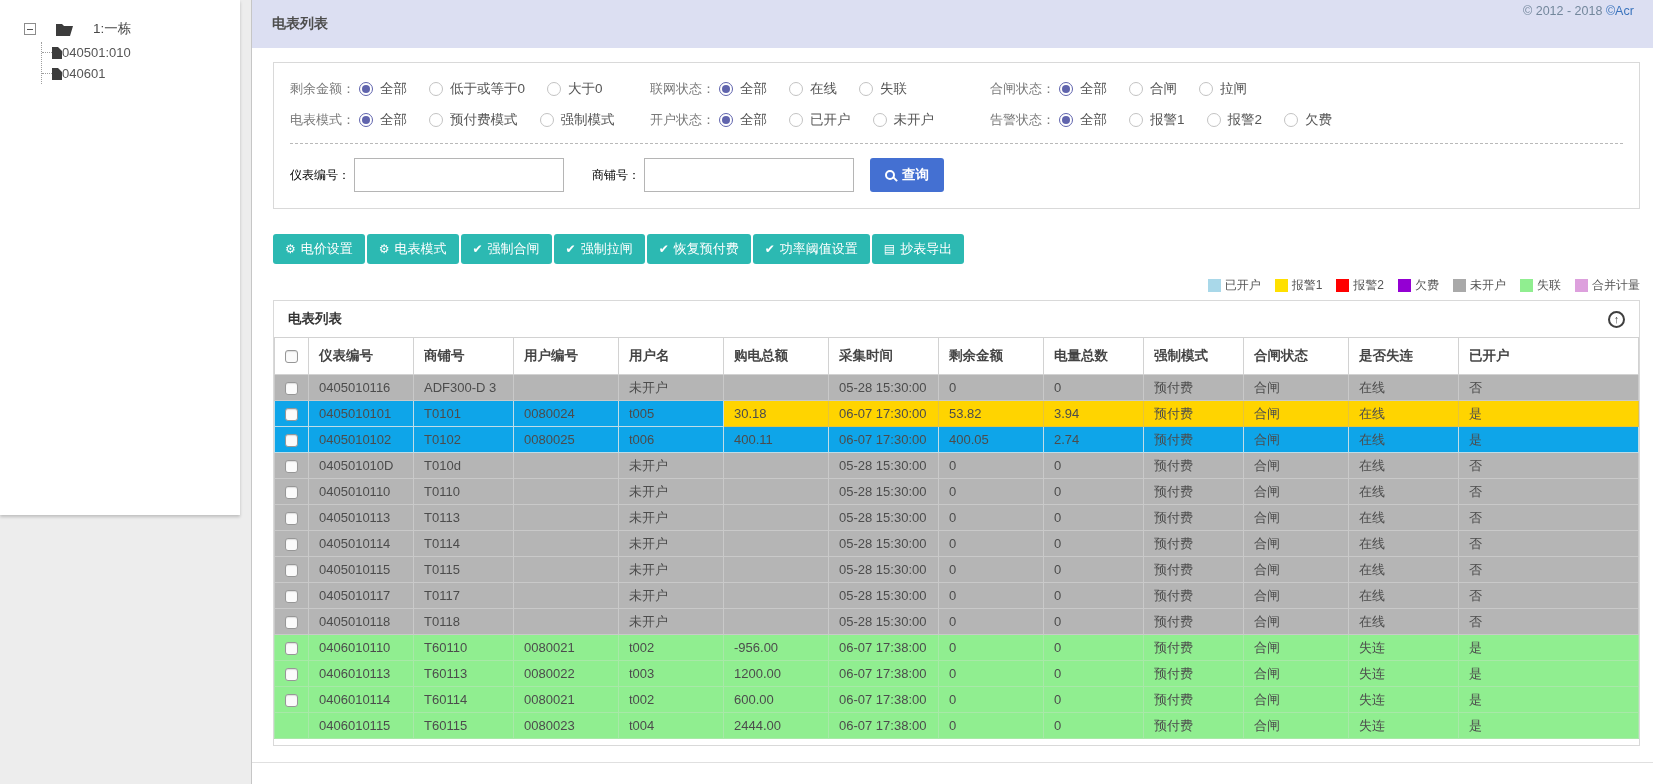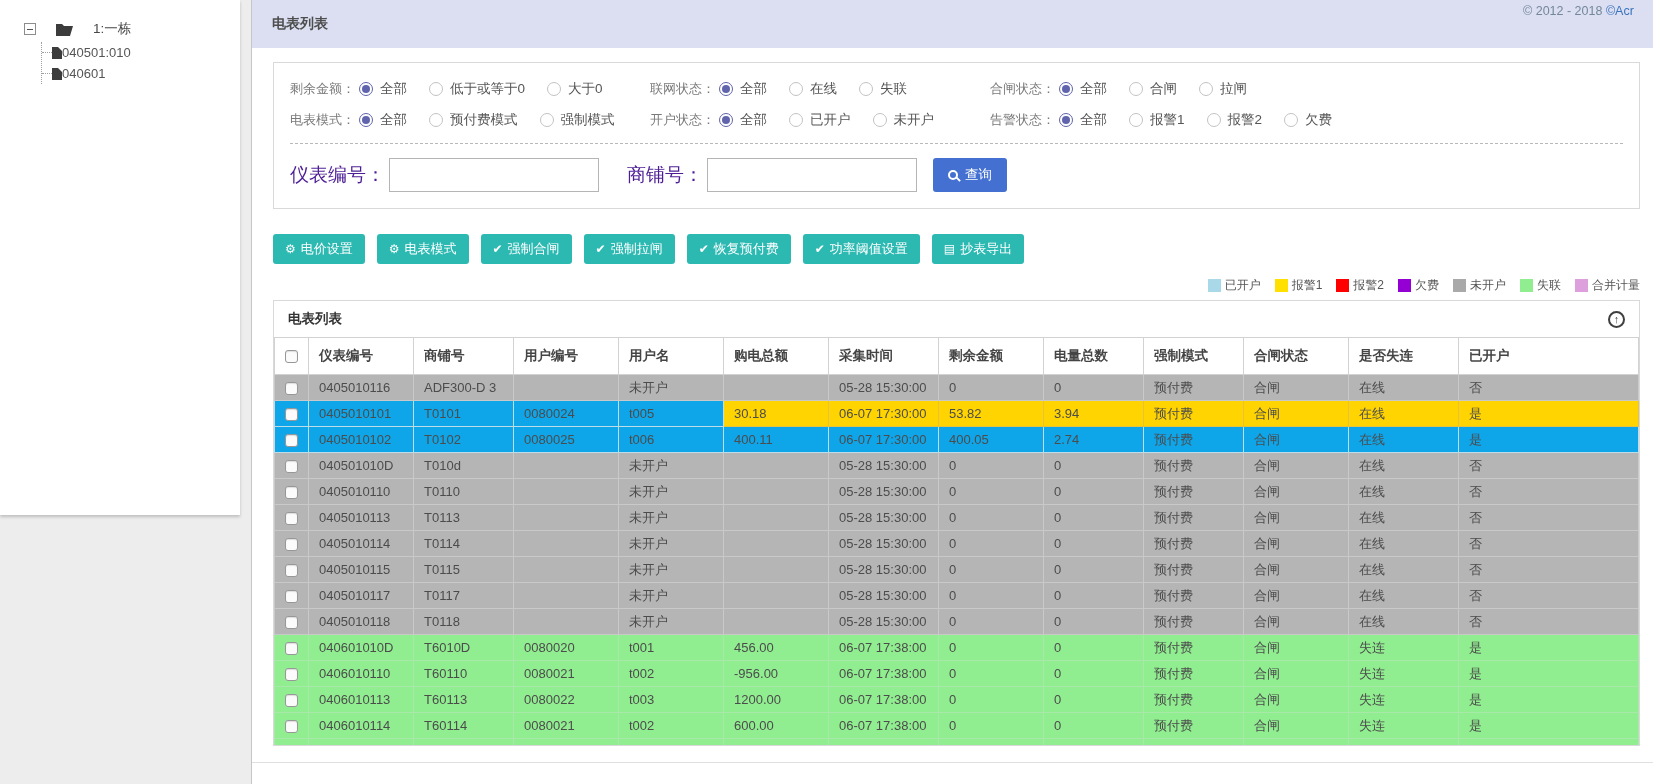--- a/index.html
+++ b/index.html
@@ -31,29 +31,29 @@
   .fgroup { display:flex; align-items:center; height:27px; }
   .flabel { font-size:13px; color:#7a7a7a; margin-right:4px; white-space:nowrap; }
   .fopts { display:flex; align-items:center; gap:22px; }
   .fopt { display:flex; align-items:center; gap:7px; cursor:pointer; }
   .radio { width:14px; height:14px; border:1px solid #c3c3c3; border-radius:50%; background:#fff; display:inline-block; }
   .radio.checked { border-color:#6064ad; }
   .radio.checked::after { content:""; display:block; width:8px; height:8px; margin:2px; border-radius:50%; background:#6064ad; }
   .olabel { font-size:13.5px; color:#555; white-space:nowrap; }
   .dashed-sep { border-top:1px dashed #b9b9b9; margin-top:10px; }
   .search-row { display:flex; align-items:center; margin-top:14px; }
-  .in-label { font-size:19px; color:#4c1d95; margin-right:4px; }
+  .in-label { font-size:12px; color:#000000; margin-right:4px; }
   .text-input { width:210px; height:34px; border:1px solid #b5b5b5; background:#fff; padding:0 8px; font-size:13px; color:#444; outline:none; }
   .gap28 { width:28px; }
-  .query-btn { margin-left:16px; height:34px; padding:0 15px; background:#4470d2; color:#fff; border:none; border-radius:3px; font-size:13.5px; display:flex; align-items:center; gap:7px; cursor:pointer; }
+  .query-btn { margin-left:16px; height:34px; padding:0 15px; background:#4470d2; color:#fff; border:none; border-radius:3px; font-size:13.5px; display:flex; align-items:center; gap:7px; cursor:pointer;font-weight:bold; }
   .mag { width:10px; height:10px; border:2px solid #fff; border-radius:50%; position:relative; display:inline-block; }
   .mag::after { content:""; position:absolute; width:6px; height:2px; background:#fff; transform:rotate(45deg); right:-5px; bottom:-2px; }
 
   
-  .actions-row { display:flex; gap:12px; margin-top:25px;align-items:flex-end; }
+  .actions-row { display:flex; gap:2px; margin-top:25px;align-items:flex-end; }
   .act-btn { height:30px; padding:0 12px; background:#2cb9b2; color:#fff; border:none; border-radius:3px; font-size:13px; display:flex; align-items:center; gap:5px; cursor:pointer; }
   .act-icon { font-size:12px; line-height:1; }
   .gear-icon::before { content:"\2699"; }
   .check-icon::before { content:"\2714"; }
   .doc-icon::before { content:"\25A4"; }
 
   
   .legend-row { display:flex; justify-content:flex-end; align-items:center; gap:14px; margin-top:13px; }
   .legend-item { display:flex; align-items:center; gap:4px; font-size:12px; color:#555; }
   .swatch { width:13px; height:13px; display:inline-block; }
@@ -537,35 +537,20 @@
                 <td>05-28 15:30:00</td>
                 <td>0</td>
                 <td>0</td>
                 <td>预付费</td>
                 <td>合闸</td>
                 <td>在线</td>
                 <td>否</td>
               </tr>
               <tr class="row-green">
                 <td class="cb-cell"><span class="cb"></span></td>
-                <td>040601010D</td>
-                <td>T6010D</td>
-                <td>0080020</td>
-                <td>t001</td>
-                <td>456.00</td>
-                <td>06-07 17:38:00</td>
-                <td>0</td>
-                <td>0</td>
-                <td>预付费</td>
-                <td>合闸</td>
-                <td>失连</td>
-                <td>是</td>
-              </tr>
-              <tr class="row-green">
-                <td class="cb-cell"><span class="cb"></span></td>
                 <td>0406010110</td>
                 <td>T60110</td>
                 <td>0080021</td>
                 <td>t002</td>
                 <td>-956.00</td>
                 <td>06-07 17:38:00</td>
                 <td>0</td>
                 <td>0</td>
                 <td>预付费</td>
                 <td>合闸</td>

